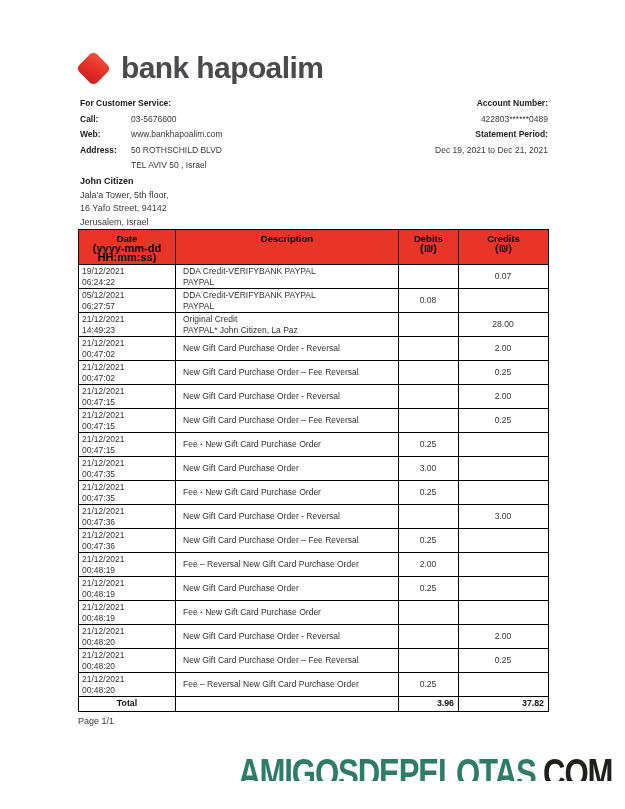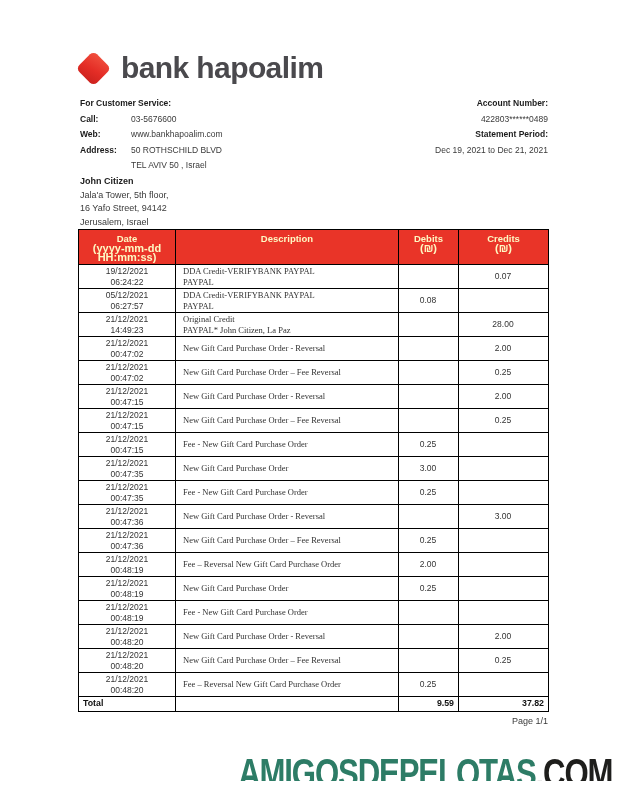--- a/index.html
+++ b/index.html
@@ -26,35 +26,35 @@
   .info-right { position:absolute; right:77px; top:96px; text-align:right; font-size:8.5px; line-height:15.5px; }
 
   
   .customer { position:absolute; left:80px; top:154px; font-size:9px; line-height:13.5px;margin-top:21px; }
   .customer .name { font-weight:bold; color:#1c1c1c; }
 
   
   table.stmt { position:absolute; left:78px; top:229px; width:470px; border-collapse:collapse; table-layout:fixed; }
   table.stmt th, table.stmt td { border:1px solid #000; overflow:hidden; }
   thead th {
-    background:#e93428; color:#fef9c3; text-align:center; vertical-align:top;
+    background:#e93428; color:#000000; text-align:center; vertical-align:top;
     padding:3px 2px 2px 2px; font-weight:bold;
   }
   .h-main { font-size:9.5px; line-height:11px; }
   .h-sub  { font-size:11px; line-height:9px; font-weight:bold; }
   tbody tr { height:24px; }
   tbody td { font-size:8.5px; line-height:10.5px; color:#333; vertical-align:middle; padding:1px 3px; }
-  td.c-date { text-align:center; }
-  td.c-desc { text-align:left; padding-left:7px;font-family:Liberation Serif, serif; }
+  td.c-date { }
+  td.c-desc { text-align:left; padding-left:7px; }
   td.c-amt  { text-align:center; padding-right:4px; }
   tfoot td { font-size:8.8px; font-weight:bold; color:#111; line-height:11.5px; padding:1px 4px; }
-  tfoot td.t-label { text-align:left; }
+  tfoot td.t-label { text-align:center; }
   tfoot td.c-amt { text-align:right; }
 
-  .page-num { position:absolute; left:78px; top:716px; width:470px; text-align:right; font-size:9px; color:#3a3a3a; }
+  .page-num { position:absolute; left:78px; top:716px; width:470px; text-align:left; font-size:9px; color:#3a3a3a; }
 
   
   .watermark {
     position:absolute; right:13px; top:750px; white-space:nowrap;
     font-weight:bold; font-size:41px; letter-spacing:-1.5px;
     transform:scaleX(0.76); transform-origin:100% 50%;
   }
   .wm-main { color:#2d7c66; }
   .wm-suffix { color:#1e1e1c; }
 </style>
@@ -325,21 +325,21 @@
             <div>Fee – Reversal New Gift Card Purchase Order</div>
           </td>
           <td class="c-amt">0.25</td>
           <td class="c-amt"></td>
         </tr>
       </tbody>
     <tfoot>
       <tr>
         <td class="t-label">Total</td>
         <td></td>
-        <td class="c-amt">9.59</td>
+        <td class="c-amt">3.96</td>
         <td class="c-amt">37.82</td>
       </tr>
     </tfoot>
   </table>
 
   <div class="page-num">Page 1/1</div>
 
   <div class="watermark">
     <span class="wm-main">AMIGOSDEPELOTAS</span><span class="wm-suffix">.COM</span>
   </div>

